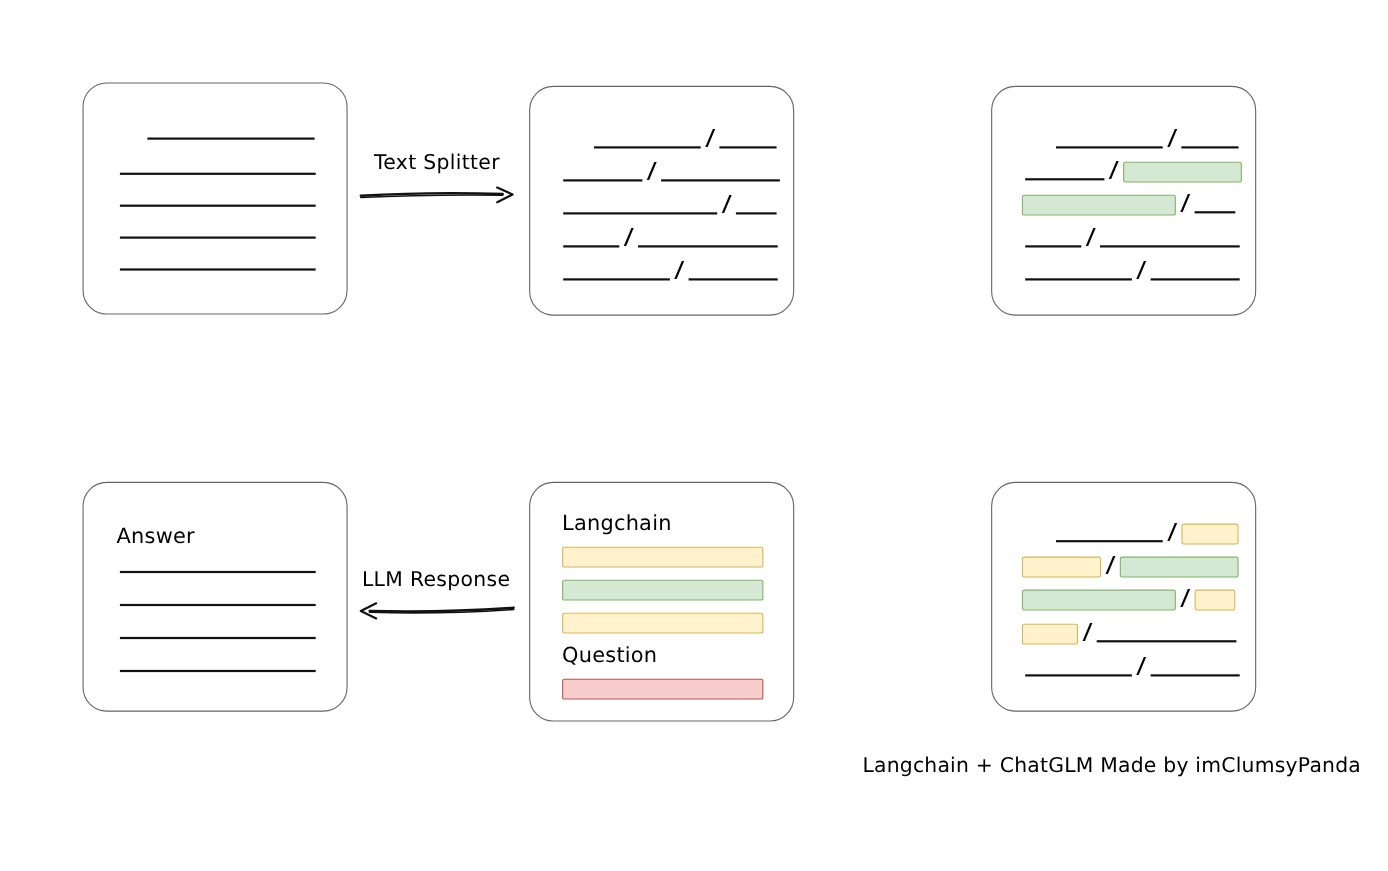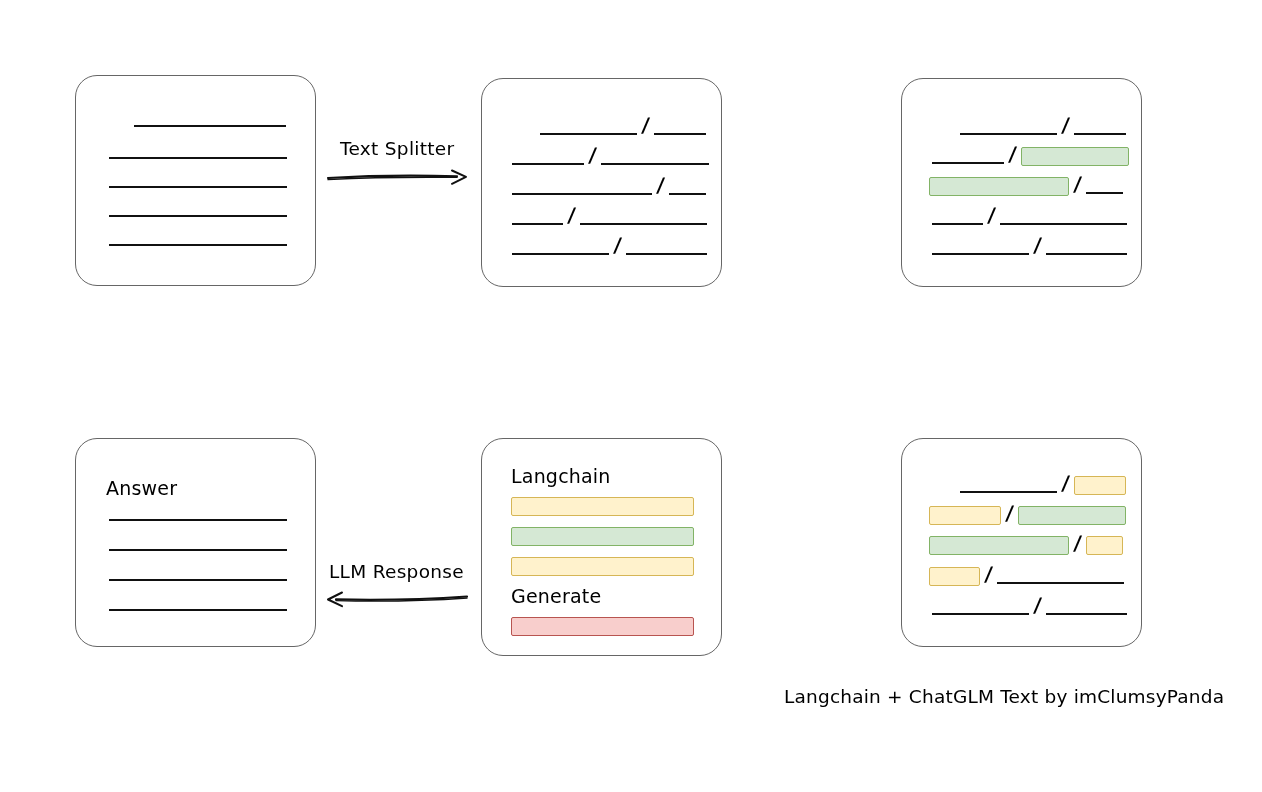--- a/index.html
+++ b/index.html
@@ -209,36 +209,36 @@
       <span class="seg-line" style="width:81px;"></span>
     </div>
   </div>
 
 
   <div class="doc-box" style="left:481px; top:438px; width:241px; height:218px;">
     <div class="box-label" style="left:29px; top:26px;">Langchain</div>
     <div class="chip yellow" style="position:absolute; left:29px; top:58px; width:183px;"></div>
     <div class="chip green" style="position:absolute; left:29px; top:88px; width:183px;"></div>
     <div class="chip yellow" style="position:absolute; left:29px; top:118px; width:183px;"></div>
-    <div class="box-label" style="left:29px; top:146px;">Generate</div>
+    <div class="box-label" style="left:29px; top:146px;">Question</div>
     <div class="chip red" style="position:absolute; left:29px; top:178px; width:183px;"></div>
   </div>
 
-  <div class="arrow-wrap" style="left:324px; top:517px; width:150px; height:50px;margin-top:44px;">
+  <div class="arrow-wrap" style="left:324px; top:517px; width:150px; height:50px;">
     <span class="arrow-label" style="left:5px; top:0px;">LLM Response</span>
     <svg width="150" height="26" viewBox="0 0 150 26" style="position:absolute;left:0;top:25px;">
       <path d="M143,10.5 C100,13.5 48,14.2 12,13.4" fill="none" stroke="#111111" stroke-width="2.2" stroke-linecap="round"></path>
       <path d="M143,12 C100,15 48,15.6 12,14.6" fill="none" stroke="#111111" stroke-width="1.4" stroke-linecap="round"></path>
       <path d="M18,6.5 L4,13.5 L18,20.2" fill="none" stroke="#111111" stroke-width="2" stroke-linejoin="round" stroke-linecap="round"></path>
     </svg>
   </div>
 
   <div class="doc-box" style="left:75px; top:438px; width:241px; height:209px;">
     <div class="box-label" style="left:30px; top:38px;">Answer</div>
     <div class="plain-line" style="left:33px; top:80px;  width:178px;"></div>
     <div class="plain-line" style="left:33px; top:110px; width:178px;"></div>
     <div class="plain-line" style="left:33px; top:140px; width:178px;"></div>
     <div class="plain-line" style="left:33px; top:170px; width:178px;"></div>
   </div>
 
-  <div class="footer" style="left:784px; top:686px;">Langchain + ChatGLM Text by imClumsyPanda</div>
+  <div class="footer" style="left:784px; top:686px;">Langchain + ChatGLM Made by imClumsyPanda</div>
 
 </div>
 
 </body></html>

